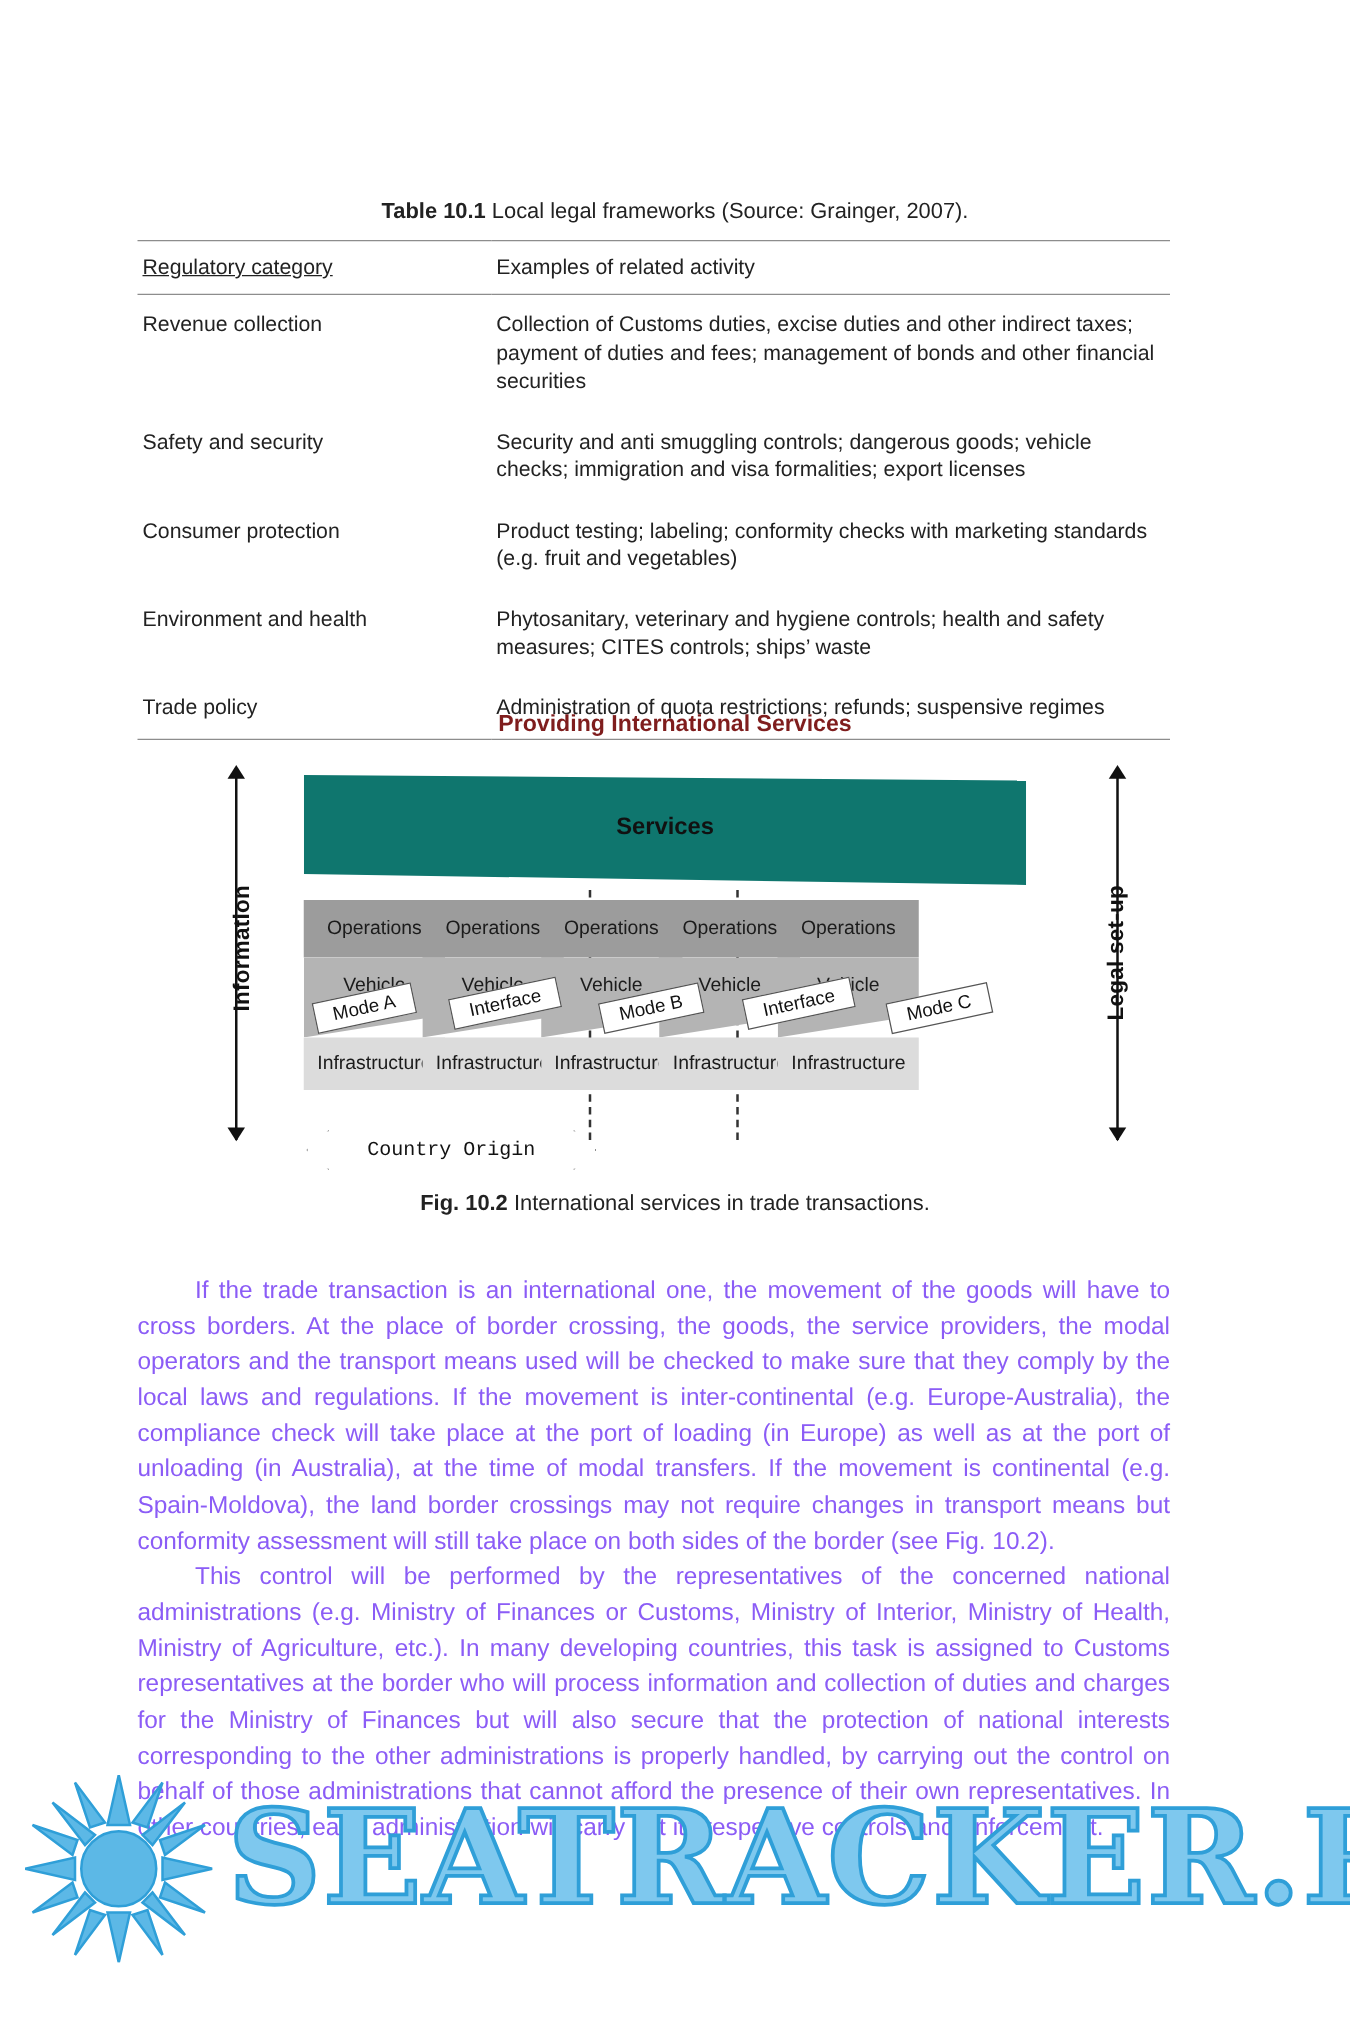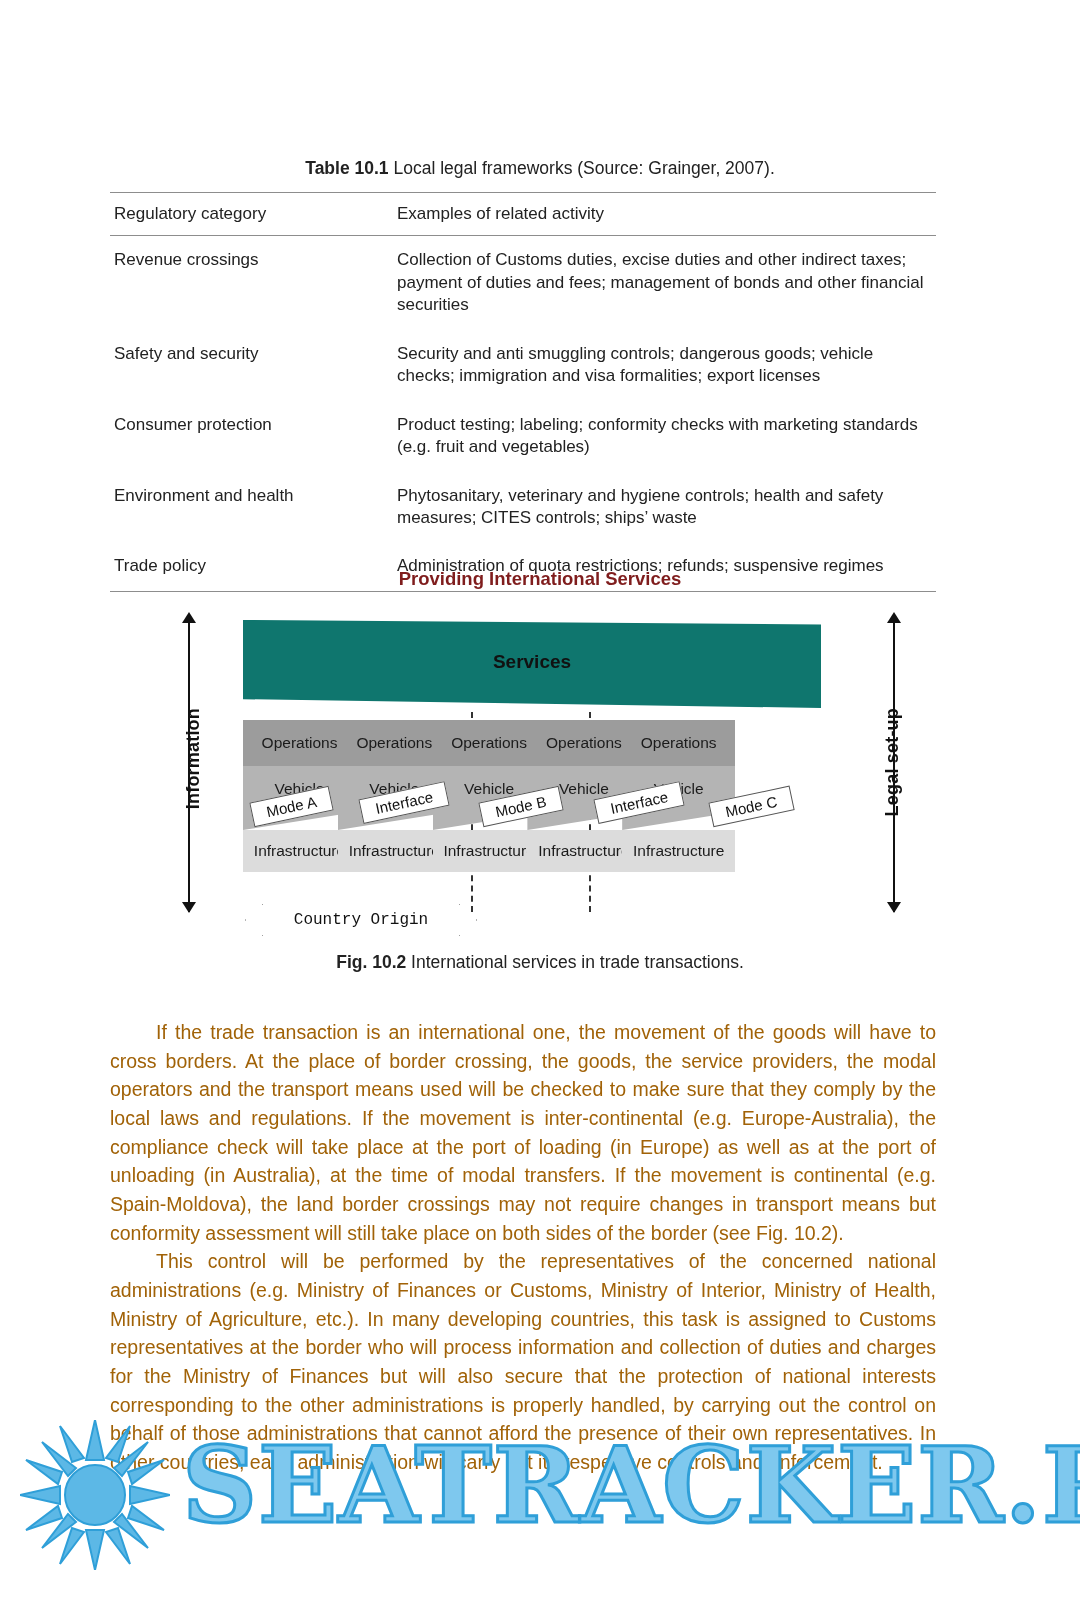--- a/index.html
+++ b/index.html
@@ -79,21 +79,21 @@
     padding-bottom: 10px;
   }
   table.legal tbody td {
     padding-top: 13px;
     padding-bottom: 13px;
   }
   table.legal tbody tr:last-child td {
     border-bottom: 1.5px solid #8d8d8d;
   }
   td.cat { width: 275px; padding-left: 14px; }
-  th.cat { width: 275px; padding-left: 14px; }
+  th.cat { width: 275px; padding-left: 14px; text-decoration: underline; }
   td.ex, th.ex { padding-left: 8px; }
   .cat-mid { vertical-align: middle; }
 
   
   .fig-title {
     position: absolute;
     top: 568px;
     left: 0;
     right: 0;
     text-align: center;
@@ -256,21 +256,21 @@
   .country-dest   { left: 425px; top: 292px; width: 240px; }
 
   
   .body-text {
     position: absolute;
     top: 1018px;
     left: 110px;
     width: 826px;
     font-size: 19.5px;
     line-height: 1.47;
-    color: #a16207;
+    color: #8b5cf6;
     text-align: justify;
   }
   .body-text p { margin: 0 0 0 0; text-indent: 46px; }
 
   
   .watermark {
     position: absolute;
     left: 10px;
     bottom: 18px;
     width: 1060px;
@@ -310,21 +310,21 @@
 
   <table class="legal">
     <thead>
       <tr>
         <th class="cat">Regulatory category</th>
         <th class="ex">Examples of related activity</th>
       </tr>
     </thead>
     <tbody>
       <tr>
-        <td class="cat cat-mid">Revenue crossings</td>
+        <td class="cat cat-mid">Revenue collection</td>
         <td class="ex">Collection of Customs duties, excise duties and other indirect taxes; payment of duties and fees; management of bonds and other financial securities</td>
       </tr>
       <tr>
         <td class="cat cat-mid">Safety and security</td>
         <td class="ex">Security and anti smuggling controls; dangerous goods; vehicle checks; immigration and visa formalities; export licenses</td>
       </tr>
       <tr>
         <td class="cat cat-mid">Consumer protection</td>
         <td class="ex">Product testing; labeling; conformity checks with marketing standards (e.g. fruit and vegetables)</td>
       </tr>

